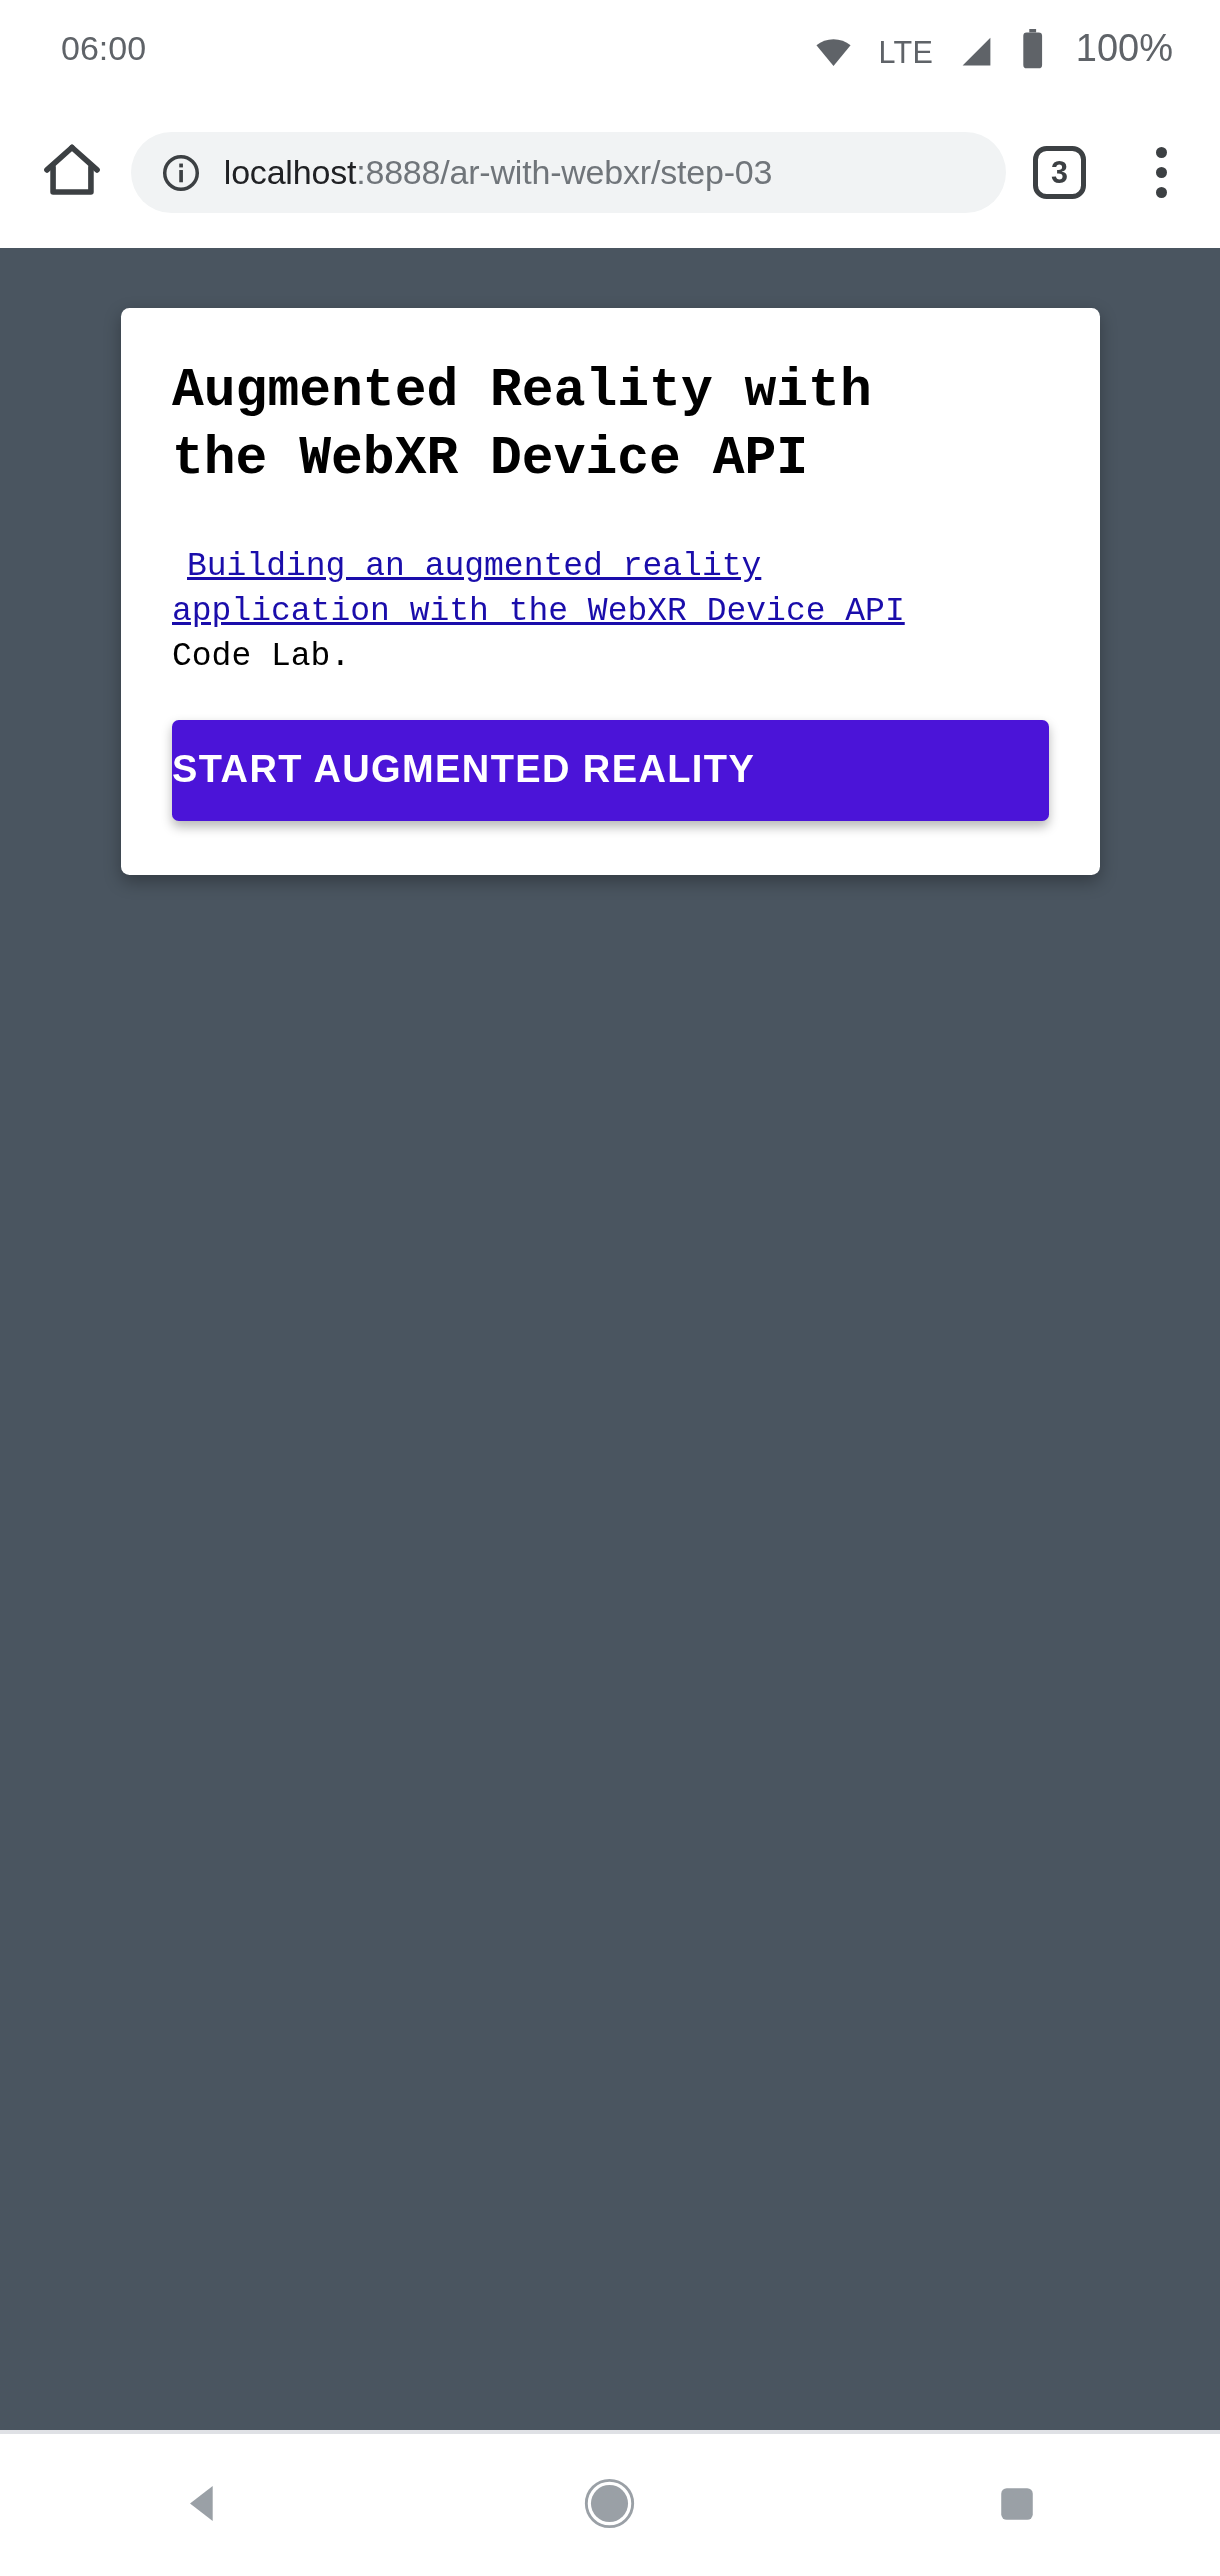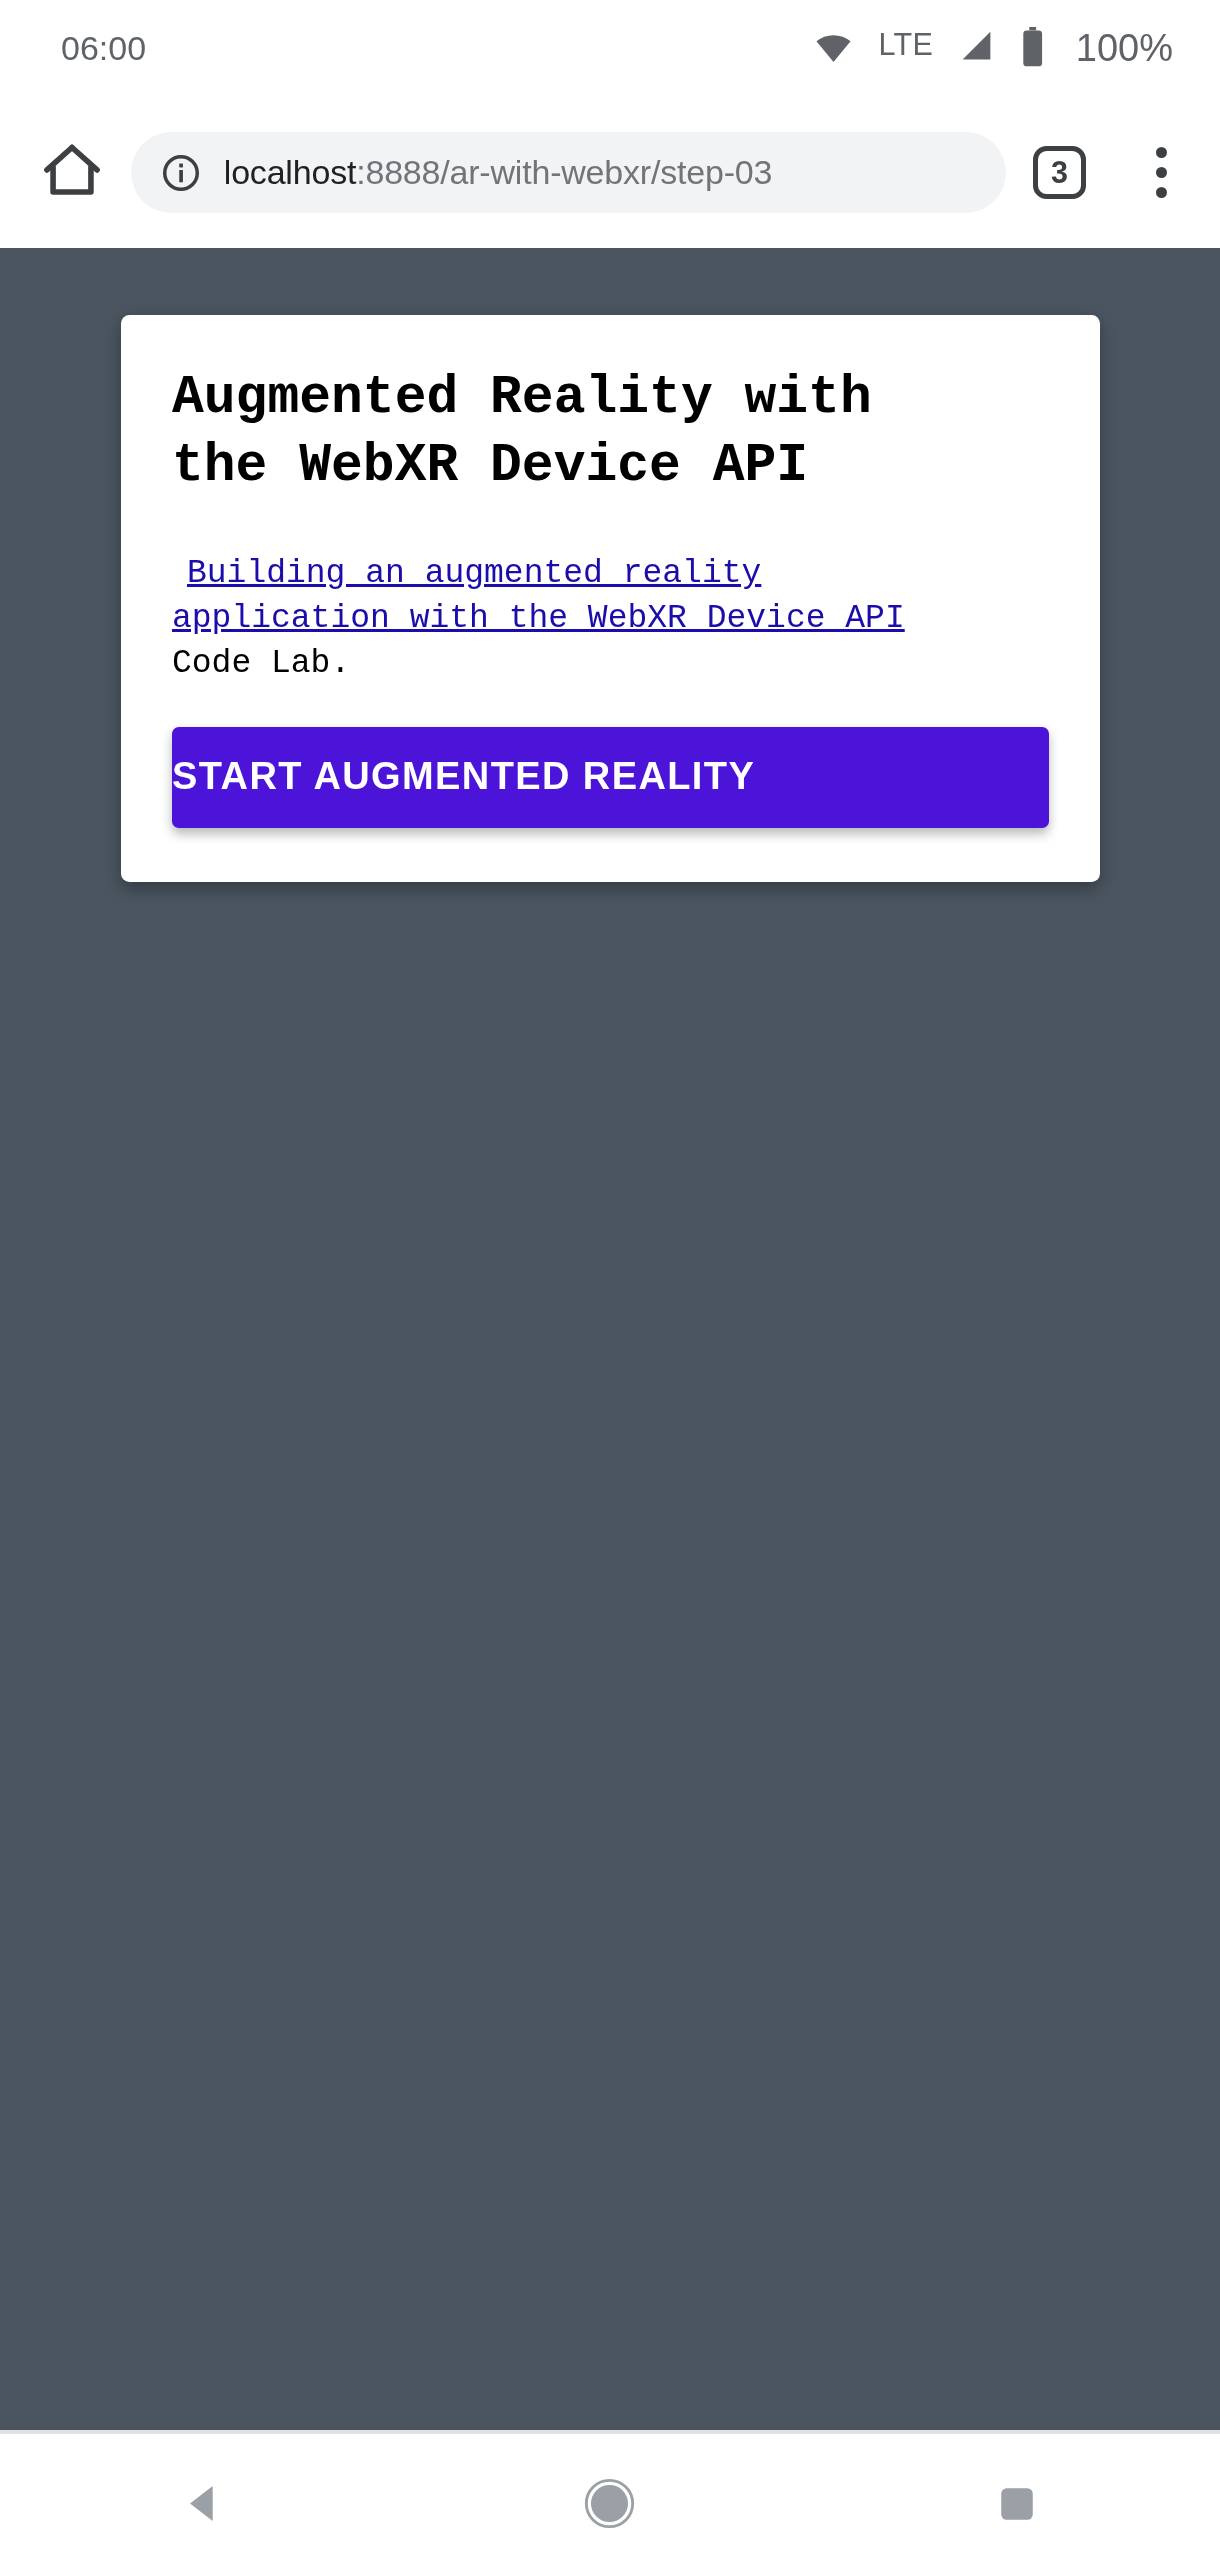--- a/index.html
+++ b/index.html
@@ -23,21 +23,21 @@
     display: flex; align-items: center;
     justify-content: space-between;
     padding: 0 47px 0 61px;
     flex: 0 0 auto;
   }
   .status-clock {
     font-size: 34px; color: #5f6368;
     letter-spacing: 0px;
     font-family: "Liberation Sans", sans-serif;
   }
-  .status-right { display: flex; align-items: flex-start; gap: 25px; }
+  .status-right { display: flex; align-items: flex-end; gap: 25px; }
   .status-right svg { display: block; }
   .lte-text {
     font-size: 30.5px; color: #5f6368;
     letter-spacing: 0.4px;
   }
   .battery-pct {
     font-size: 38px; color: #5f6368;
     margin-left: 5.1px;
   }
 
@@ -102,21 +102,21 @@
   .viewport {
     flex: 1 1 auto;
     background: #4a5560;
     position: relative;
     overflow: hidden;
     border-bottom: 4.2px solid #dfe1e5;
   }
 
   .card {
     position: absolute;
-    left: 121px; top: 67px;
+    left: 121px; top: 60px;
     width: 979px;
     background: #ffffff;
     border-radius: 8.5px;
     box-shadow: 0 6.8px 17px rgba(0,0,0,0.30);
     padding: 49px 51px 54px 51px;
   }
   .card-title {
     font-family: "Liberation Mono", "DejaVu Sans Mono", monospace;
     font-weight: bold;
     font-size: 53px;

